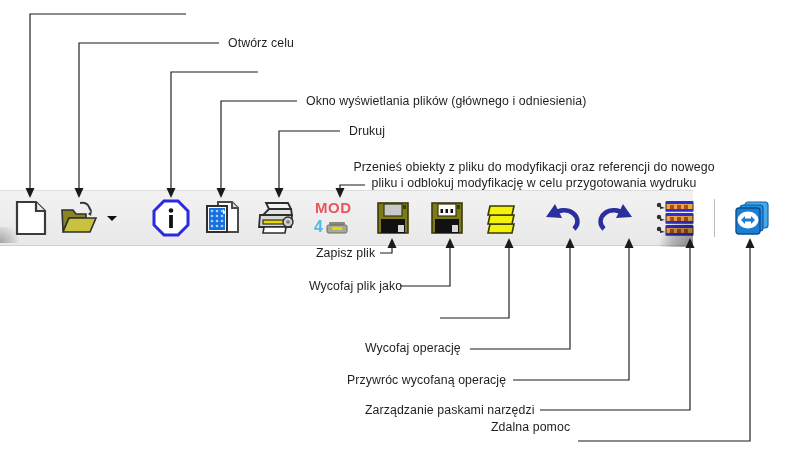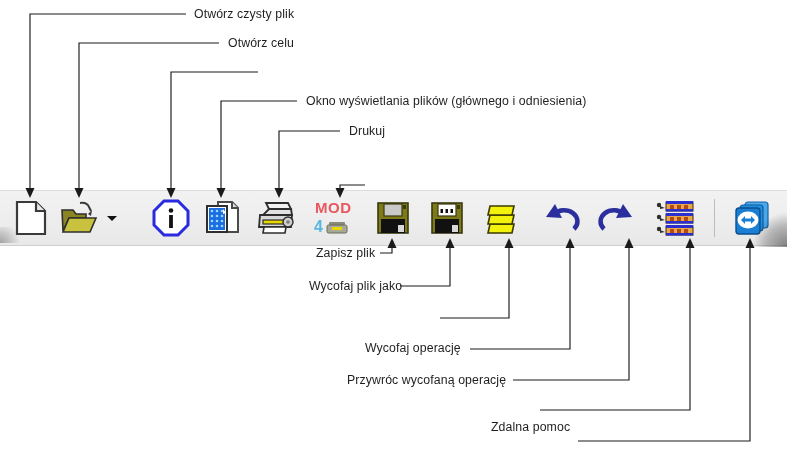--- a/index.html
+++ b/index.html
@@ -20,21 +20,21 @@
     font-size:12.3px;
     color:#1f1f1f;
     white-space:pre;
     line-height:15px;
     letter-spacing:.1px;
   }
   .anno-label.two-line{line-height:16px;text-align:center;white-space:pre-line;}
 
   
   #toolbar{
-    position:absolute;left:0;top:190px;width:787px;height:56px;
+    position:absolute;left:0;top:190px;width:693px;height:56px;
     background:linear-gradient(to bottom,#f2f2f2 0%,#eeeeee 48%,#e8e8e8 100%);
     border-top:1px solid #dcdcdc;
     border-bottom:1px solid #cfcfcf;
     box-sizing:border-box;
   }
   .tb-btn{
     position:absolute;top:4px;width:46px;height:46px;
     display:flex;align-items:center;justify-content:center;
     box-sizing:border-box;
   }
@@ -266,35 +266,37 @@
       <path d="M387.5 248 L392 238 L396.5 248 Z"></path>
       <path d="M445.5 248 L450 238 L454.5 248 Z"></path>
       <path d="M504.5 248 L509 238 L513.5 248 Z"></path>
       <path d="M565.5 248 L570 238 L574.5 248 Z"></path>
       <path d="M624.5 248 L629 238 L633.5 248 Z"></path>
       <path d="M685.5 248 L690 238 L694.5 248 Z"></path>
       <path d="M745.5 248 L750 238 L754.5 248 Z"></path>
     </g>
   </svg>
 
-  <div class="anno-label" style="left:194px;top:7px">Otwórz czysty plik</div>
 
   <div class="anno-label" style="left:228px;top:36px">Otwórz celu</div>
 
 
   <div class="anno-label" style="left:306px;top:94px">Okno wyświetlania plików (głównego i odniesienia)</div>
 
   <div class="anno-label" style="left:349px;top:124px">Drukuj</div>
 
+  <div class="anno-label two-line" style="left:352px;top:159px;width:364px">Przenieś obiekty z pliku do modyfikacji  oraz referencji do nowego
+pliku i odblokuj modyfikację w celu przygotowania wydruku</div>
 
   <div class="anno-label" style="left:316px;top:246px">Zapisz plik</div>
 
   <div class="anno-label" style="left:309px;top:279px">Wycofaj plik jako</div>
 
 
   <div class="anno-label" style="left:347px;top:373px">Przywróc wycofaną operację</div>
 
   <div class="anno-label" style="left:365px;top:341px">Wycofaj operację</div>
 
+  <div class="anno-label" style="left:365px;top:403px">Zarządzanie paskami narzędzi</div>
 
   <div class="anno-label" style="left:491px;top:420px">Zdalna pomoc</div>
 
 </div>
 
 </body></html>

